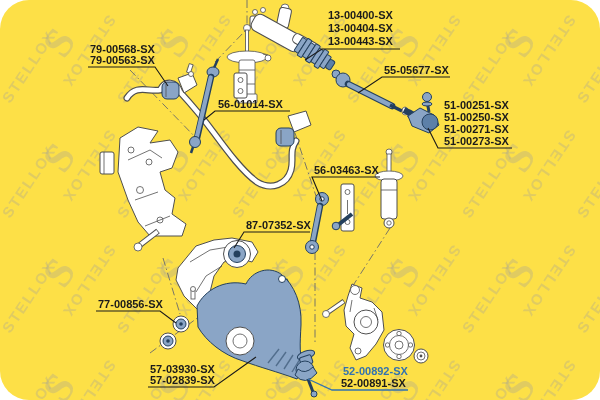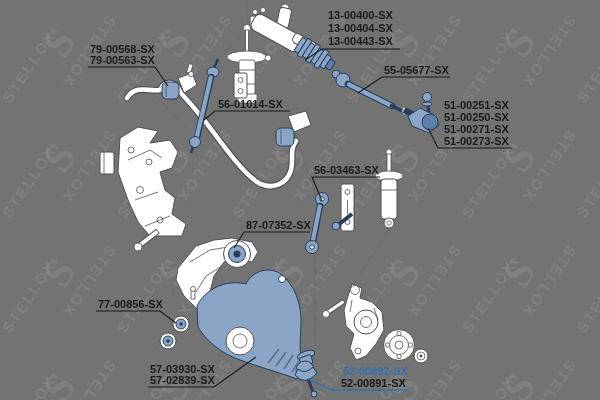--- a/index.html
+++ b/index.html
@@ -1,16 +1,16 @@
 <!DOCTYPE html>
 <html><head>
 <meta charset="utf-8">
 <style>
   html,body{margin:0;padding:0;background:#fff;}
-  #stage{position:relative;width:600px;height:400px;background:#737373;overflow:hidden;}
+  #stage{position:relative;width:600px;height:400px;background:#fde047;overflow:hidden;border-radius:29px;}
   svg{display:block}
   .wp{fill:#ffffff;stroke:#4f4f4f;stroke-width:1}
   .wp2{fill:#ffffff;stroke:#4f4f4f;stroke-width:.8}
   .bp{fill:#8aa5c6;stroke:#24405e;stroke-width:1}
   .bpd{fill:#5d80a8;stroke:#24405e;stroke-width:1}
   .tubeD{stroke:#4f4f4f;stroke-width:7;fill:none;stroke-linecap:round}
   .tubeL{stroke:#ffffff;stroke-width:4.6;fill:none;stroke-linecap:round}
   .rodD{stroke:#24405e;stroke-width:6.5;fill:none;stroke-linecap:round}
   .rodL{stroke:#8aa5c6;stroke-width:4.2;fill:none;stroke-linecap:round}
   .thin{stroke:#4f4f4f;stroke-width:.8;fill:none}

